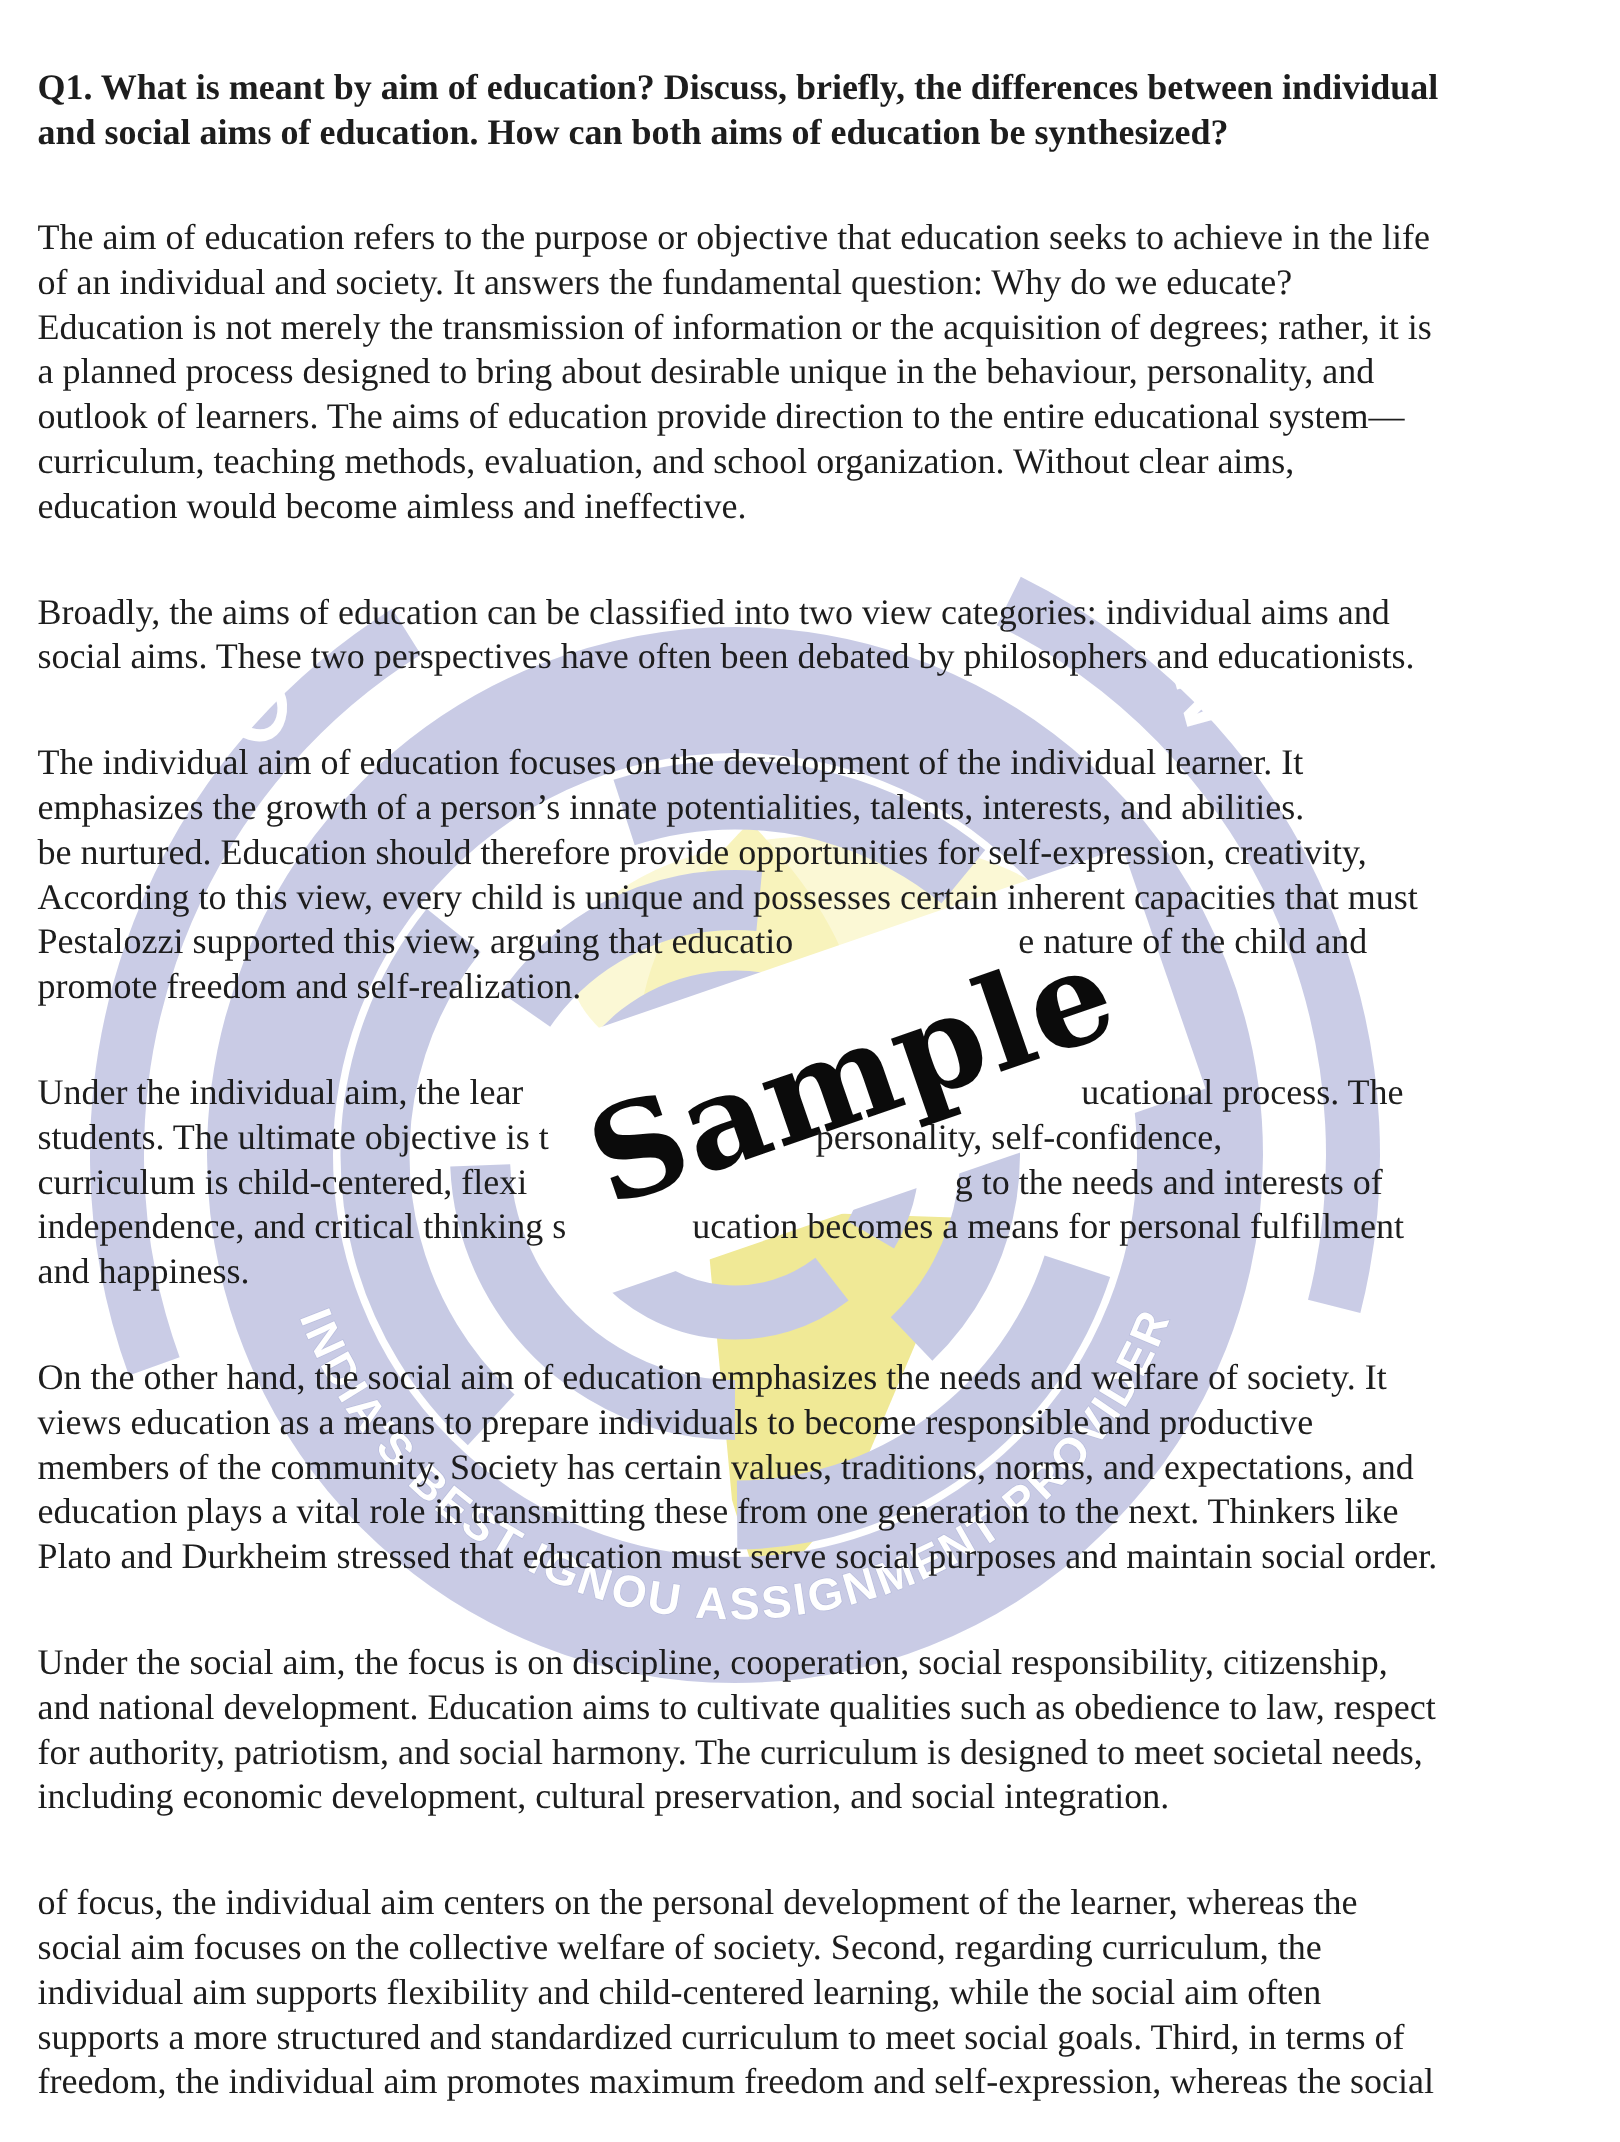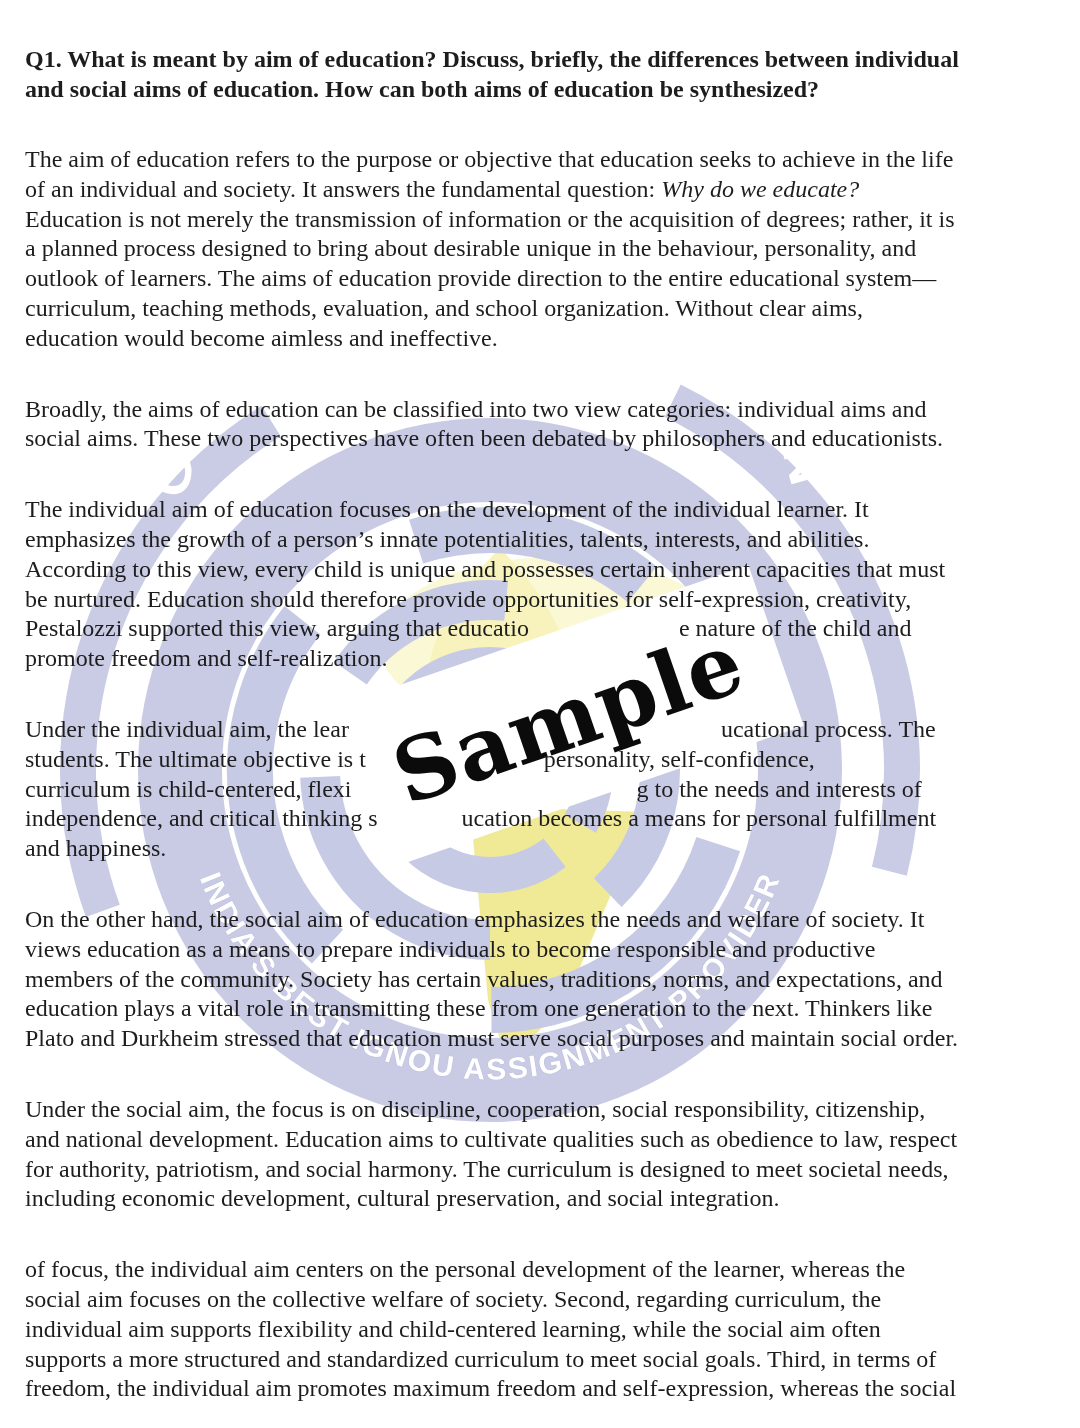--- a/index.html
+++ b/index.html
@@ -12,21 +12,21 @@
   #stamp .stamp-text{font-family:"DejaVu Serif",serif;font-weight:bold;font-size:86px;
          color:#0b0b0b;letter-spacing:1px;white-space:nowrap;}
   #content{position:absolute;left:25px;top:44px;width:1032px;z-index:2;color:#1d1d1d;
            font-size:24px;}
   .para{margin-top:41px;}
   .para.first{margin-top:0;}
   .question{margin-bottom:34px;}
   .question .line{font-weight:bold;height:30px;line-height:30px;}
   .line{height:29.8px;line-height:29.8px;white-space:nowrap;display:block;}
   .line .b{font-weight:normal;}
-  .line .i{font-style:italic;}
+  .line .i{}
   .gap{display:inline-block;height:2px;}
 </style>
 </head>
 <body>
 
 <svg id="watermark" class="layer" viewBox="0 0 1080 1428" xmlns="http://www.w3.org/2000/svg">
   <defs>
     <path id="arcTop" d="M 199 664 A 310 310 0 1 1 781 664" fill="none"></path>
     <path id="arcBottom" d="M 187 835 A 310 310 0 0 0 793 835" fill="none"></path>
   </defs>
@@ -71,22 +71,22 @@
       <div class="line"><span>curriculum, teaching methods, evaluation, and school organization. Without clear aims,</span></div>
       <div class="line"><span>education would become aimless and ineffective.</span></div>
     </div>
     <div class="para">
       <div class="line"><span>Broadly, the aims of education can be classified into two view categories: individual aims and</span></div>
       <div class="line"><span>social aims. These two perspectives have often been debated by philosophers and educationists.</span></div>
     </div>
     <div class="para">
       <div class="line"><span>The </span><span class="b">individual aim of education</span><span> focuses on the development of the individual learner. It</span></div>
       <div class="line"><span>emphasizes the growth of a person’s innate potentialities, talents, interests, and abilities.</span></div>
+      <div class="line"><span>be nurtured. Education should therefore provide opportunities for self-expression, creativity,</span></div>
       <div class="line"><span>According to this view, every child is unique and possesses certain inherent capacities that must</span></div>
-      <div class="line"><span>be nurtured. Education should therefore provide opportunities for self-expression, creativity,</span></div>
       <div class="line"><span>Pestalozzi supported this view, arguing that educatio</span><span class="gap" style="width: 150px;"></span><span>e nature of the child and</span></div>
       <div class="line"><span>promote freedom and self-realization.</span></div>
     </div>
     <div class="para">
       <div class="line"><span>Under the individual aim, the lear</span><span class="gap" style="width: 372px;"></span><span>ucational process. The</span></div>
       <div class="line"><span>students. The ultimate objective is t</span><span class="gap" style="width: 178px;"></span><span>personality, self-confidence,</span></div>
       <div class="line"><span>curriculum is child-centered, flexi</span><span class="gap" style="width: 285px;"></span><span>g to the needs and interests of</span></div>
       <div class="line"><span>independence, and critical thinking s</span><span class="gap" style="width: 84px;"></span><span>ucation becomes a means for personal fulfillment</span></div>
       <div class="line"><span>and happiness.</span></div>
     </div>

